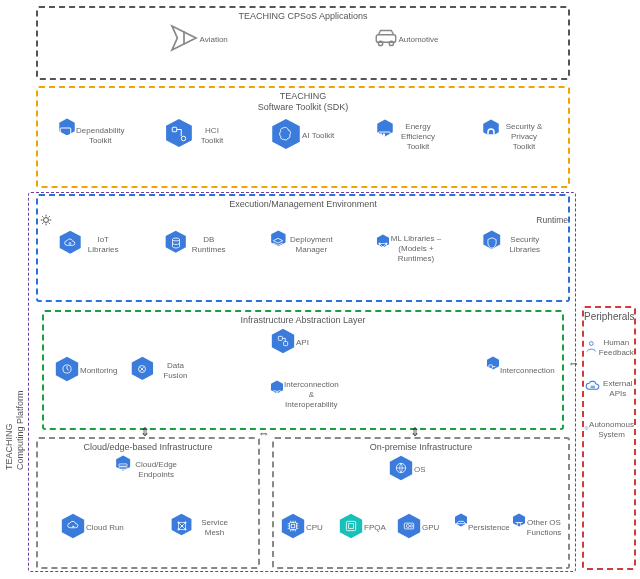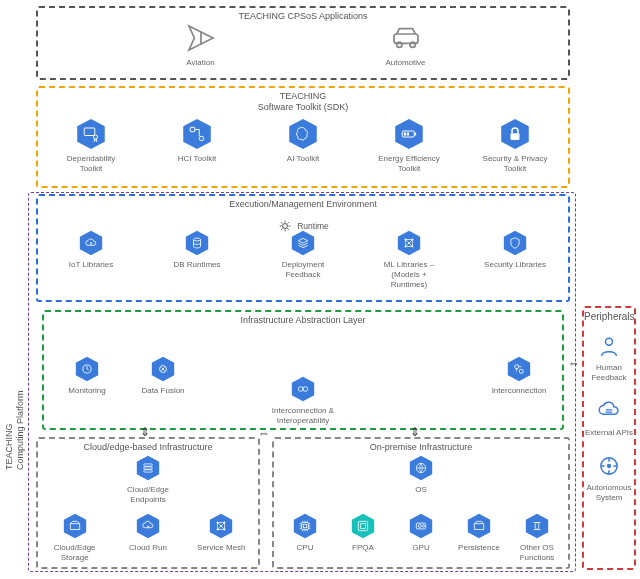--- a/index.html
+++ b/index.html
@@ -27,21 +27,20 @@
   .section-row {
     display: flex;
     justify-content: space-around;
     align-items: flex-start;
     flex-wrap: wrap;
     position: absolute;
     left: 0; right: 0;
   }
   .item {
     display: flex;
-    flex-direction: column;
     align-items: center;
     width: 66px;
   }
   .item-label {
     text-align: center;
     font-size: 8px;
     color: #666;
     margin-top: 4px;
     line-height: 1.25;
   }
@@ -312,21 +311,21 @@
             <use href="#g-padlock"></use>
           </svg>
         </span>
         <div class="item-label">Security &amp; Privacy Toolkit</div>
       </div>
     </div>
 </div>
 
 <div class="panel" style="left:36px; top:194px; width:534px; height:108px; border-color:#2a6fdb;">
   <div class="panel-title">Execution/Management Environment</div>
-  <div style="display:flex;align-items:center;justify-content:center;gap:4px;margin-top:8px">
+  <div style="display:flex;align-items:center;justify-content:space-between;gap:4px;margin-top:2px">
     <span class="hex" style="width:16px;height:16px;color:#444">
         <svg class="glyph" viewBox="0 0 24 24">
           <use href="#g-gear"></use>
         </svg>
       </span>
     <span style="font-size:8.5px;color:#555">Runtime</span>
   </div>
   <div id="env-row" class="section-row" style="top:34px;">
       <div class="item">
         <span class="hex" style="color: rgb(255, 255, 255);">
@@ -352,21 +351,21 @@
       </div>
       <div class="item">
         <span class="hex" style="color: rgb(255, 255, 255);">
           <svg class="shape" viewBox="0 0 100 100">
             <use href="#hex-shape" fill="#3a7bdc"></use>
           </svg>
           <svg class="glyph" viewBox="0 0 24 24">
             <use href="#g-deployment"></use>
           </svg>
         </span>
-        <div class="item-label">Deployment Feedback</div>
+        <div class="item-label">Deployment Manager</div>
       </div>
       <div class="item">
         <span class="hex" style="color: rgb(255, 255, 255);">
           <svg class="shape" viewBox="0 0 100 100">
             <use href="#hex-shape" fill="#3a7bdc"></use>
           </svg>
           <svg class="glyph" viewBox="0 0 24 24">
             <use href="#g-network"></use>
           </svg>
         </span>
@@ -381,20 +380,33 @@
             <use href="#g-shield"></use>
           </svg>
         </span>
         <div class="item-label">Security Libraries</div>
       </div>
     </div>
 </div>
 
 <div class="panel" style="left:42px; top:310px; width:522px; height:120px; border-color:#1a9e3f;">
   <div class="panel-title">Infrastructure Abstraction Layer</div>
+  <div id="abs-top" style="position:absolute;left:50%;top:16px;transform:translateX(-50%);">
+      <div class="item">
+        <span class="hex" style="color: rgb(255, 255, 255);">
+          <svg class="shape" viewBox="0 0 100 100">
+            <use href="#hex-shape" fill="#3a7bdc"></use>
+          </svg>
+          <svg class="glyph" viewBox="0 0 24 24">
+            <use href="#g-api"></use>
+          </svg>
+        </span>
+        <div class="item-label">API</div>
+      </div>
+    </div>
   <div id="abs-left" style="position:absolute;left:10px;top:44px;display:flex;gap:10px">
       <div class="item">
         <span class="hex" style="color: rgb(255, 255, 255);">
           <svg class="shape" viewBox="0 0 100 100">
             <use href="#hex-shape" fill="#3a7bdc"></use>
           </svg>
           <svg class="glyph" viewBox="0 0 24 24">
             <use href="#g-monitor"></use>
           </svg>
         </span>
@@ -449,31 +461,20 @@
             <use href="#hex-shape" fill="#3a7bdc"></use>
           </svg>
           <svg class="glyph" viewBox="0 0 24 24">
             <use href="#g-servers"></use>
           </svg>
         </span>
         <div class="item-label">Cloud/Edge Endpoints</div>
       </div>
     </div>
   <div id="cloud-bottom" class="section-row" style="top:74px;">
-      <div class="item">
-        <span class="hex" style="color: rgb(255, 255, 255);">
-          <svg class="shape" viewBox="0 0 100 100">
-            <use href="#hex-shape" fill="#3a7bdc"></use>
-          </svg>
-          <svg class="glyph" viewBox="0 0 24 24">
-            <use href="#g-storage"></use>
-          </svg>
-        </span>
-        <div class="item-label">Cloud/Edge Storage</div>
-      </div>
       <div class="item">
         <span class="hex" style="color: rgb(255, 255, 255);">
           <svg class="shape" viewBox="0 0 100 100">
             <use href="#hex-shape" fill="#3a7bdc"></use>
           </svg>
           <svg class="glyph" viewBox="0 0 24 24">
             <use href="#g-cloud-run"></use>
           </svg>
         </span>
         <div class="item-label">Cloud Run</div>

